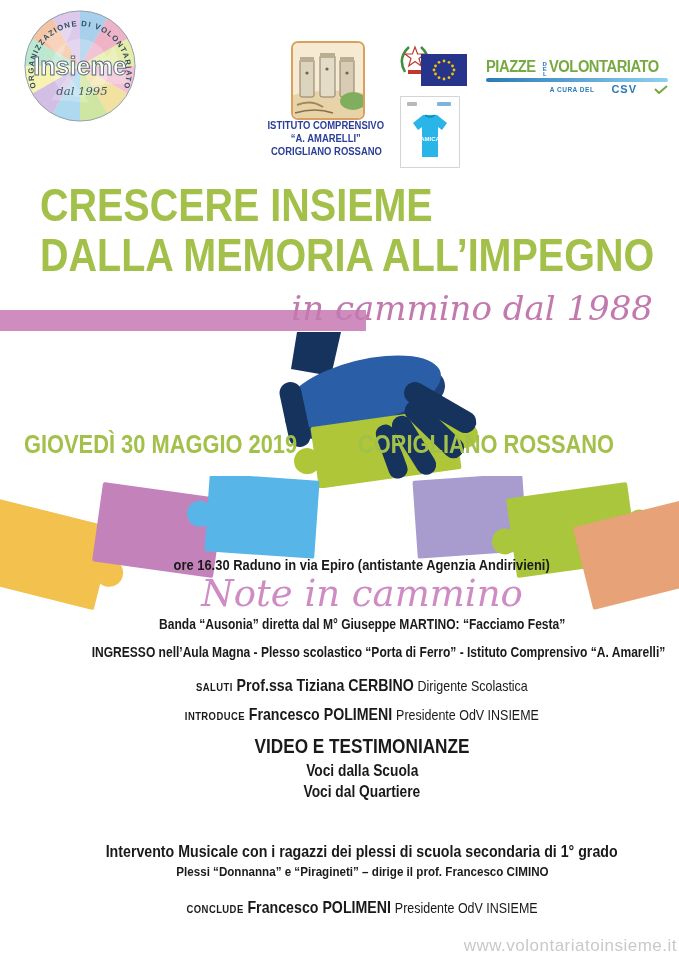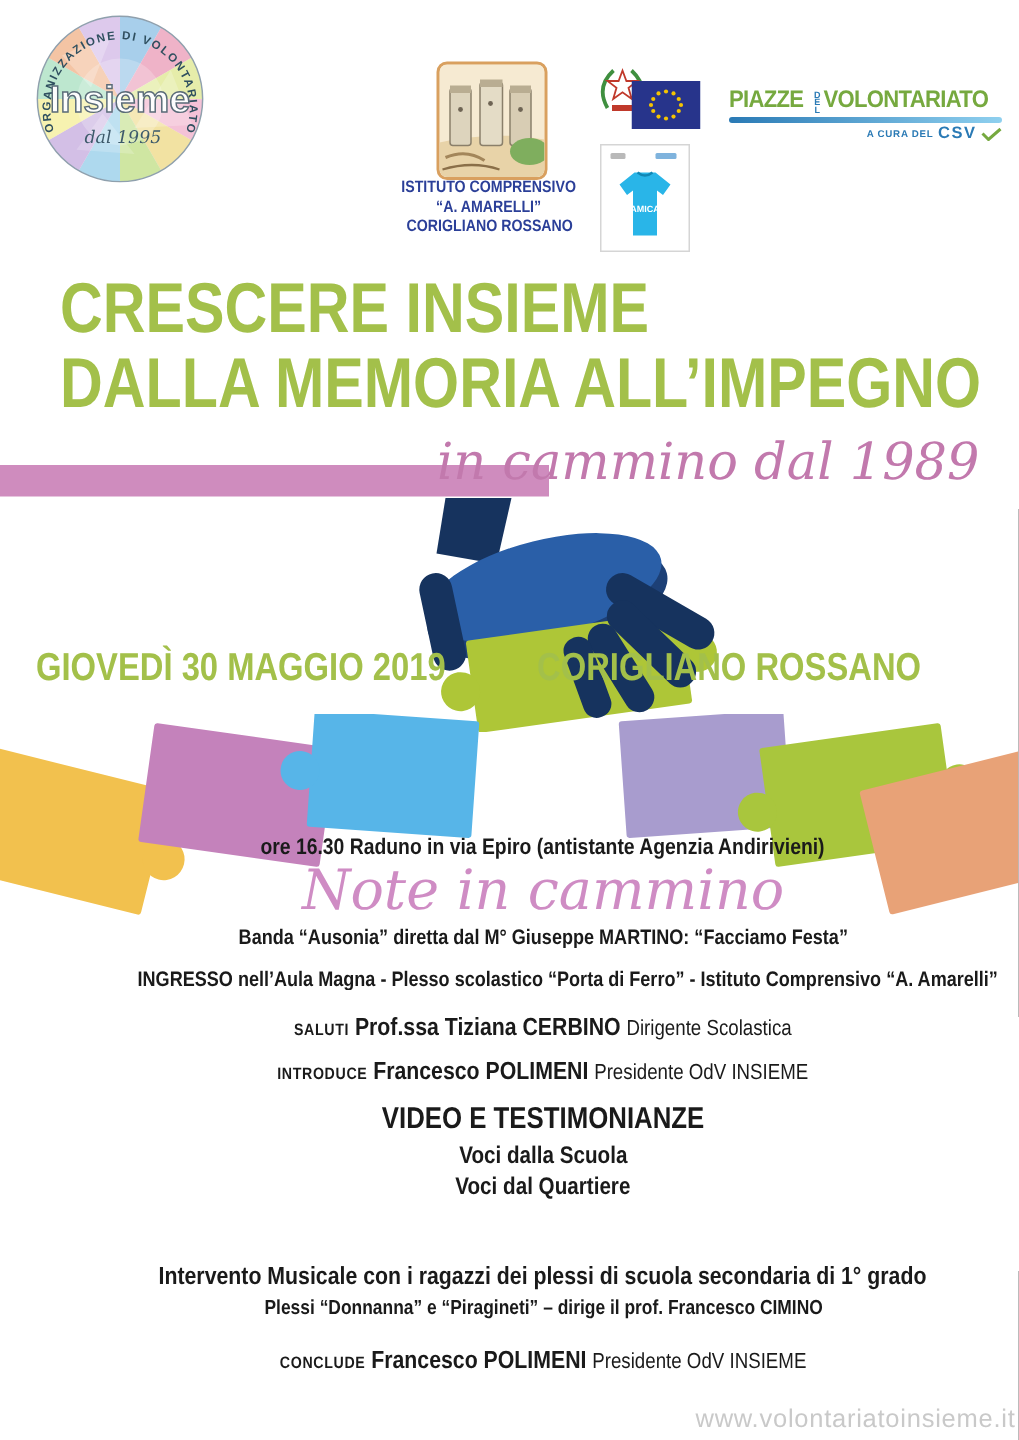--- a/index.html
+++ b/index.html
@@ -16,21 +16,21 @@
   .painting{left:291px;top:41px;width:70px;height:75px;border:2px solid #d9a05f;border-radius:7px;overflow:hidden;background:#f6ead2;}
   .istituto{left:231px;top:119px;width:190px;text-align:center;color:#2b3f98;font-weight:bold;font-size:11px;line-height:13px;}
   .emblem{left:396px;top:42px;width:38px;height:36px;}
   .euflag{left:421px;top:54px;width:46px;height:32px;}
   .tshirt-card{left:400px;top:96px;width:58px;height:70px;background:#fff;border:1px solid #d5d5d5;}
   .piazze{left:486px;top:58px;width:182px;}
   .pz-row{display:flex;align-items:flex-end;justify-content:center;color:#76a93f;font-weight:bold;}
   .pz-word{font-size:16px;letter-spacing:-.5px;transform:scaleX(.92);transform-origin:left;}
   .pz-del{writing-mode:vertical-lr;text-orientation:upright;font-size:6px;color:#2a7ab5;font-weight:bold;line-height:7px;margin:0 1px;letter-spacing:-1px;}
   .pz-bar{height:4px;background:linear-gradient(90deg,#2a7ab5,#8fd0ef);border-radius:2px;margin-top:2px;}
-  .pz-sub{display:flex;justify-content:flex-end;align-items:center;gap:3px;color:#2a7ab5;margin-top:1px;}
+  .pz-sub{display:flex;justify-content:flex-end;align-items:center;gap:17px;color:#2a7ab5;margin-top:1px;}
   .pz-tag{font-size:6.5px;font-weight:bold;letter-spacing:.5px;}
   .pz-csv{font-size:11px;font-weight:bold;letter-spacing:1px;}
 
   
   .title{left:40px;top:180px;color:#a3c04a;font-weight:bold;font-size:47px;line-height:50px;letter-spacing:0;}
   .pink-bar{left:0;top:310px;width:366px;height:21px;background:#cf8cbe;}
   .subtitle{right:26px;top:288px;color:#c279ad;font-family:"DejaVu Serif",serif;font-style:italic;font-size:34px;}
 
   
   .event-date{left:24px;top:429px;color:#a3c04a;font-weight:bold;font-size:26px;}
@@ -172,21 +172,21 @@
         <path d="M1,4 L5,8 L13,1" stroke="#76a93f" stroke-width="2" fill="none"></path>
       </svg>
     </div>
   </div>
 
   <div class="abs title">
     <div class="cxl">CRESCERE INSIEME</div>
     <div class="cxl">DALLA MEMORIA ALL’IMPEGNO</div>
   </div>
   <div class="abs pink-bar"></div>
-  <div class="abs subtitle">in cammino dal 1989</div>
+  <div class="abs subtitle">in cammino dal 1988</div>
 
   <svg class="abs hand-svg" viewBox="0 0 280 172">
     <path d="M82,16 L126,16 L116,60 L76,53 Z" fill="#16335e"></path>
     <ellipse cx="150" cy="86" rx="82" ry="34" transform="rotate(-14 150 86)" fill="#1d4076"></ellipse>
     <ellipse cx="148" cy="76" rx="80" ry="32" transform="rotate(-14 148 76)" fill="#2a5fa8"></ellipse>
     <g transform="translate(171,132) rotate(-8)">
       <rect x="-72" y="-31" width="144" height="62" rx="2" fill="#aec637"></rect>
       <circle cx="-80" cy="2" r="13" fill="#aec637"></circle>
       <circle cx="80" cy="-2" r="13" fill="#aec637"></circle>
     </g>

